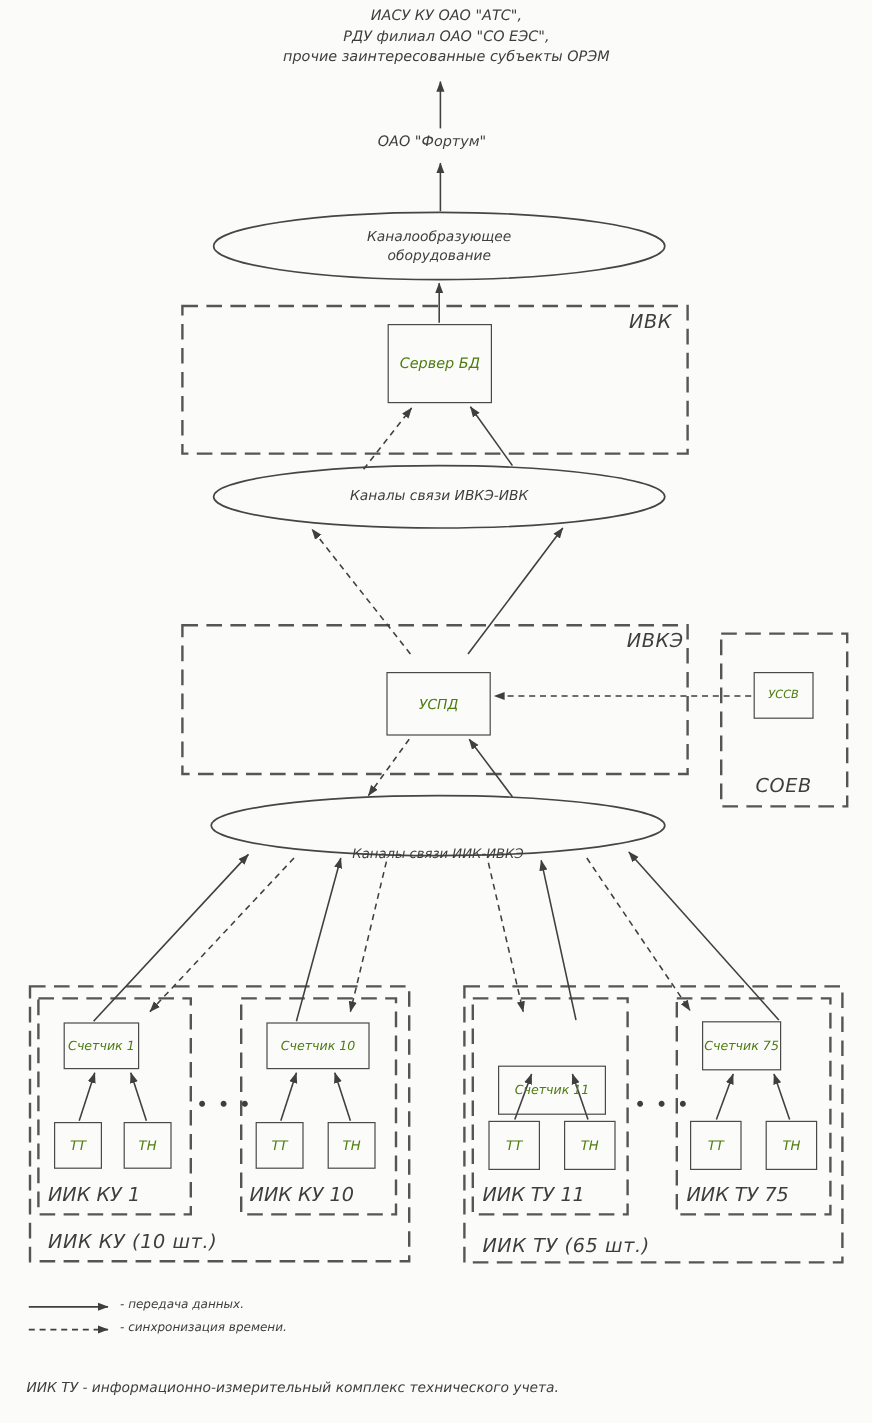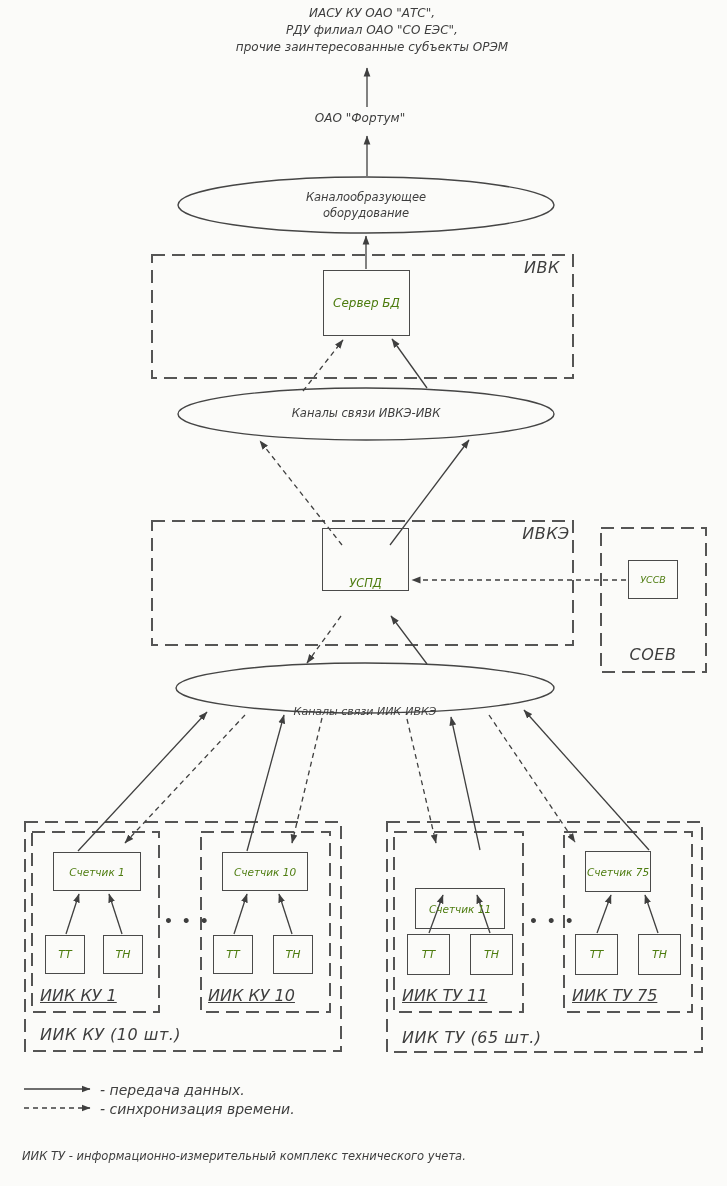--- a/index.html
+++ b/index.html
@@ -14,23 +14,23 @@
     font-family:"DejaVu Sans",sans-serif;
   }
   .ctr{transform:translateX(-50%);text-align:center;}
   .box{
     position:absolute;border:1.6px solid #4a4a4a;background:transparent;
     display:flex;align-items:center;justify-content:center;
     color:#4d7c0f;font-style:italic;white-space:nowrap;
     box-sizing:border-box;
   }
   .zone-label{font-size:16px;letter-spacing:0.5px;}
-  .unit-label{font-size:16px;text-decoration:underline;}
+  .unit-label{font-size:16px;}
   .dots{font-size:14px;font-weight:bold;letter-spacing:2px;color:#3e3e3e;}
-  .small{font-size:14px;}
+  .small{font-size:10px;}
 </style>
 </head>
 <body>
 
 <div id="page">
 
   <svg width="727" height="1186" viewBox="0 0 727 1186">
     <defs>
       <marker id="ah" markerUnits="userSpaceOnUse" markerWidth="10" markerHeight="8" refX="8.5" refY="4" orient="auto">
         <path d="M0,0.6 L9,4 L0,7.4 Z" fill="#3f3f3f"></path>
@@ -108,32 +108,32 @@
   </div>
 
   <div class="t zone-label ctr" style="left:542px;top:258px;">ИВК</div>
   <div class="box" style="left:323px;top:270px;width:87px;height:66px;font-size:12px;">
     <span>Сервер БД</span>
   </div>
 
   <div class="t ctr" style="left:366px;top:406px;font-size:11.5px;">Каналы связи ИВКЭ-ИВК</div>
 
   <div class="t zone-label ctr" style="left:546px;top:524px;">ИВКЭ</div>
-  <div class="box" style="left:322px;top:528px;width:87px;height:63px;font-size:11.5px;align-items:flex-end;">
+  <div class="box" style="left:322px;top:560px;width:87px;height:53px;font-size:11.5px;">
     <span>УСПД</span>
   </div>
 
   <div class="box" style="left:628px;top:560px;width:50px;height:39px;font-size:9.5px;">
     <span>УССВ</span>
   </div>
   <div class="t zone-label ctr" style="left:653px;top:645px;">СОЕВ</div>
 
   <div class="t ctr" style="left:365px;top:705px;font-size:11px;">Каналы связи ИИК-ИВКЭ</div>
 
-  <div class="box" style="left:53px;top:852px;width:88px;height:39px;font-size:10.5px;">
+  <div class="box" style="left:53px;top:852px;width:63px;height:39px;font-size:10.5px;">
     <span>Счетчик 1</span>
   </div>
   <div class="box" style="left:45px;top:935px;width:40px;height:39px;font-size:11px;">
     <span>ТТ</span>
   </div>
   <div class="box" style="left:103px;top:935px;width:40px;height:39px;font-size:11px;">
     <span>ТН</span>
   </div>
   <div class="t unit-label" style="left:40px;top:986px;">ИИК КУ 1</div>
 

